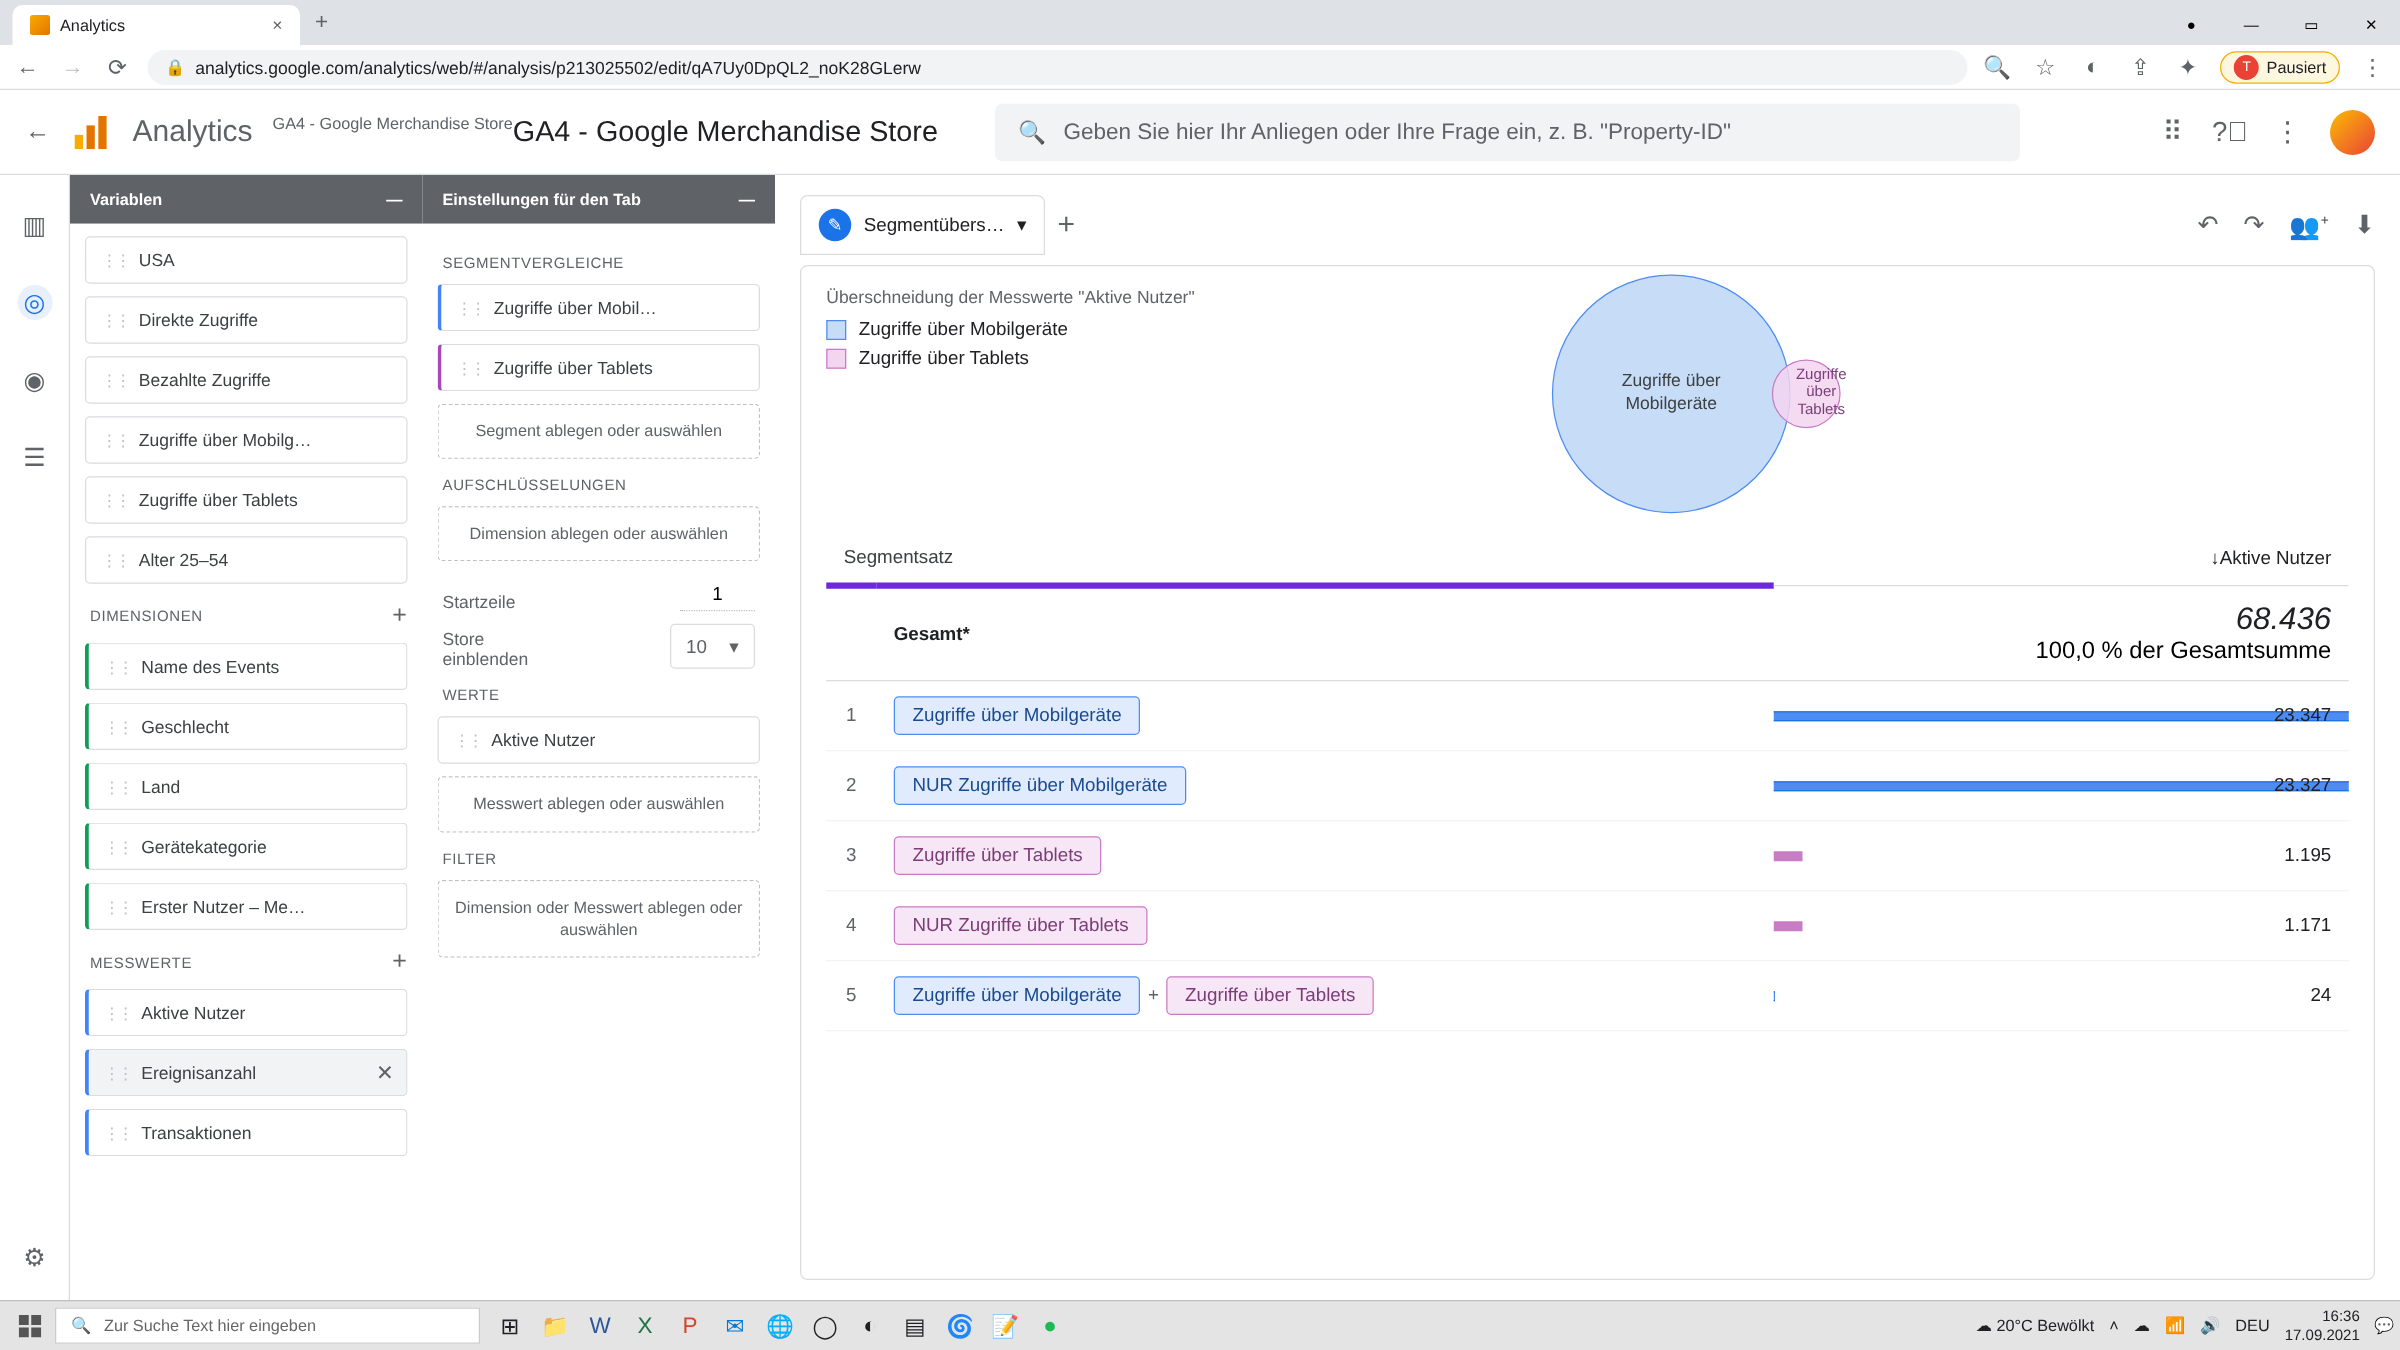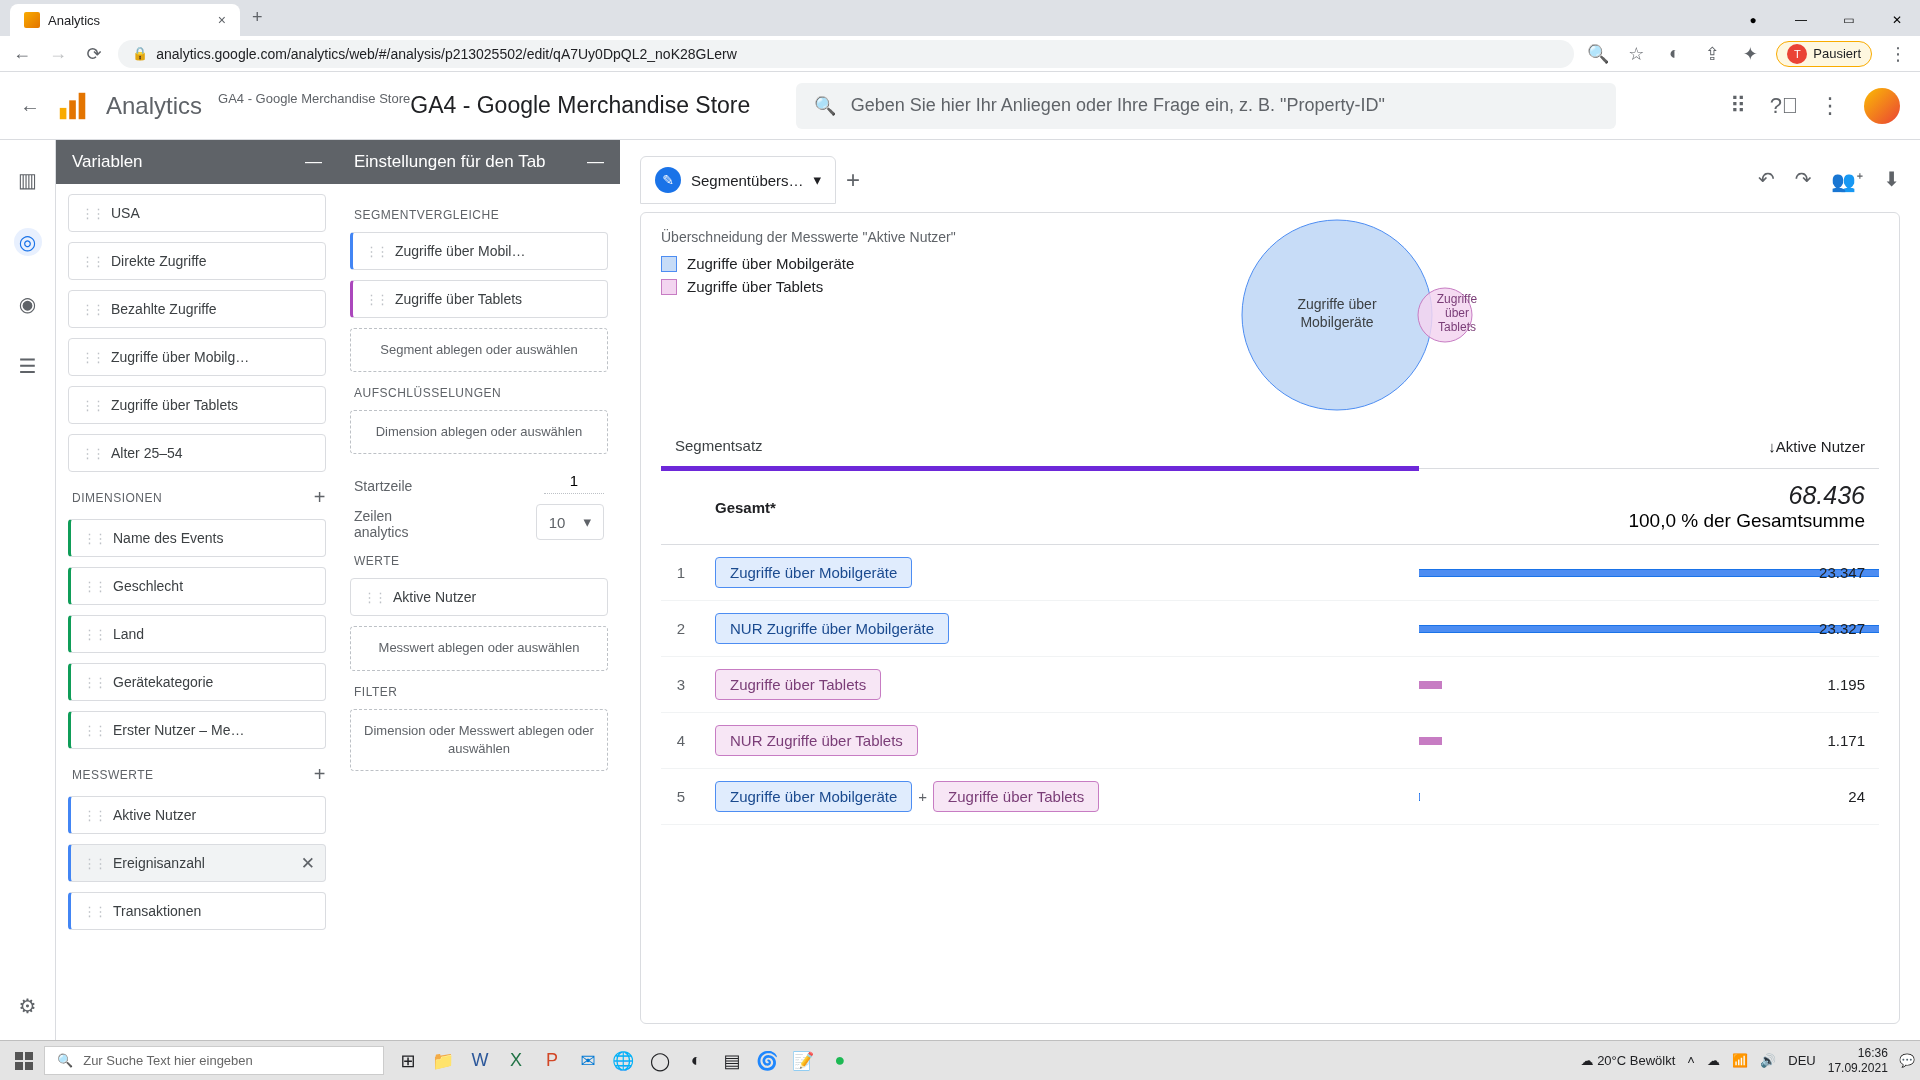--- a/index.html
+++ b/index.html
@@ -37,21 +37,21 @@
 .ga-avatar { width: 36px; height: 36px; border-radius: 50%; background: linear-gradient(135deg,#fbbc04,#ea4335); }
 
 
 .app { display: flex; height: calc(1080px - 72px - 68px - 40px); }
 .left-rail { width: 56px; background: #fff; display: flex; flex-direction: column; align-items: center; padding-top: 26px; gap: 34px; border-right: 1px solid #dadce0; }
 .rail-icon { width: 28px; height: 28px; color: #5f6368; display: flex; align-items: center; justify-content: center; font-size: 20px; border-radius: 50%; }
 .rail-icon.active { background: #e8f0fe; color: #1a73e8; }
 .rail-bottom { margin-top: auto; margin-bottom: 20px; }
 
 .panel { width: 282px; display: flex; flex-direction: column; }
-.panel-header { background: #5f6368; color: #fff; padding: 12px 16px; font-size: 17px; font-weight: 400; display: flex; align-items: center; justify-content: space-between; }
+.panel-header { background: #5f6368; color: #fff; padding: 12px 16px; font-size: 13px; font-weight: 700; display: flex; align-items: center; justify-content: space-between; }
 .panel-body { flex: 1; overflow-y: auto; padding: 10px 12px; background: #fff; }
 
 .chip { border: 1px solid #dadce0; border-radius: 4px; padding: 10px 12px; margin-bottom: 10px; display: flex; align-items: center; gap: 8px; font-size: 14px; color: #3c4043; background: #fff; position: relative; }
 .chip .drag { color: #bdc1c6; font-size: 13px; letter-spacing: -2px; }
 .chip.accent-green { border-left: 3px solid #0f9d58; }
 .chip.accent-blue { border-left: 3px solid #4285f4; }
 .chip.accent-purple { border-left: 3px solid #ab47bc; }
 .chip .remove-x { position: absolute; right: 10px; color: #5f6368; font-size: 17px; }
 
 .section-h { font-size: 12px; color: #5f6368; letter-spacing: 0.5px; margin: 14px 0 10px 4px; display: flex; align-items: center; justify-content: space-between; }
@@ -284,21 +284,21 @@
       <div class="section-h">
           <span>AUFSCHLÜSSELUNGEN</span>
         </div>
       <div class="dropzone">Dimension ablegen oder auswählen</div>
 
       <div class="setting-row">
         <span>Startzeile</span>
         <input value="1" style="">
       </div>
       <div class="setting-row">
-        <span style="max-width:80px">Zeilen analytics</span>
+        <span style="max-width:80px">Store einblenden</span>
         <div class="select-box">
           <span>10</span>
           <span>▾</span>
         </div>
       </div>
 
       <div class="section-h">
           <span>WERTE</span>
         </div>
       <div class="chip">

